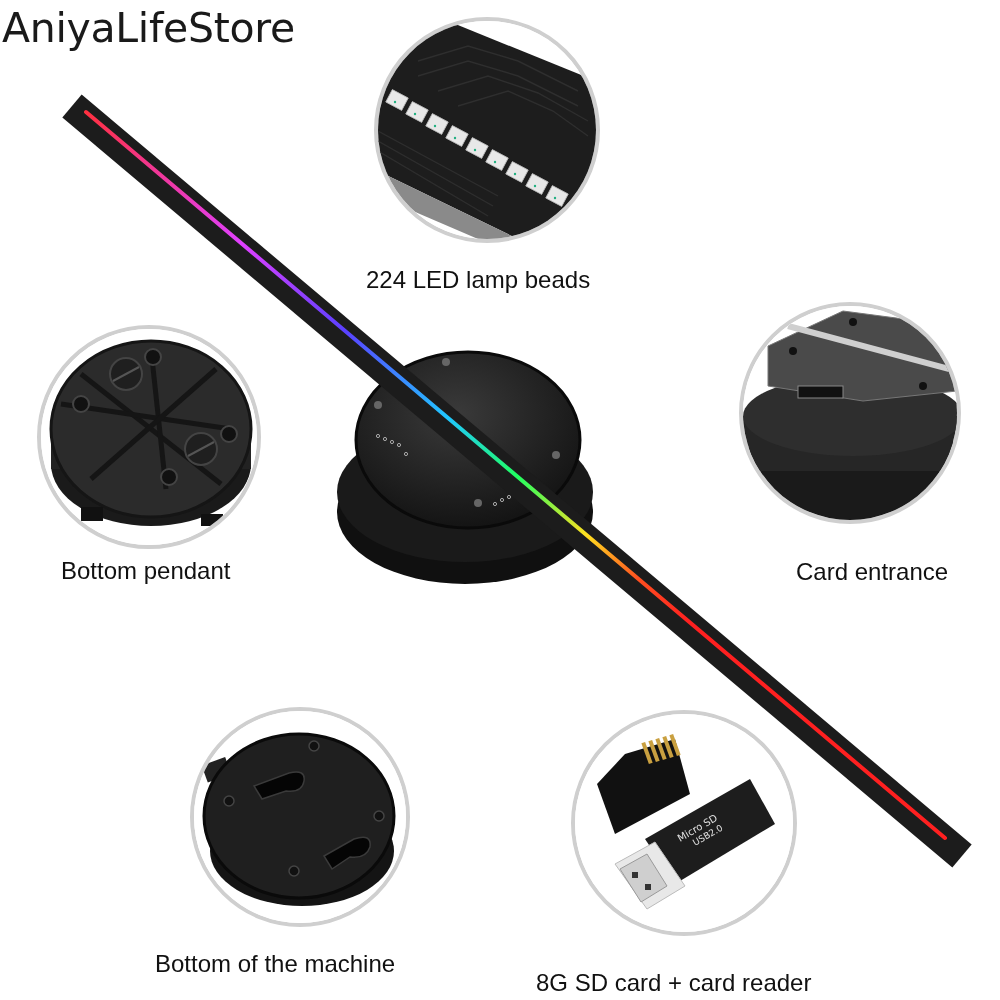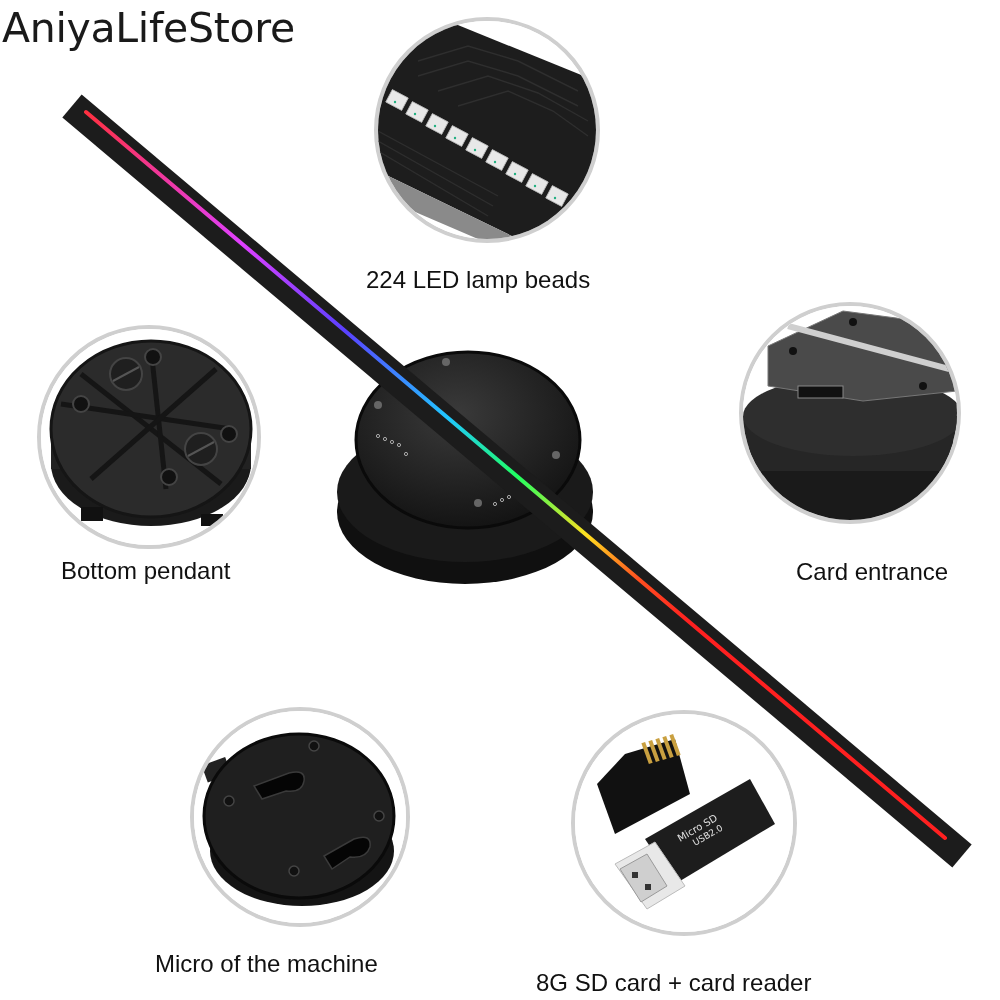--- a/index.html
+++ b/index.html
@@ -175,21 +175,21 @@
       <path d="M130 145 L160 128 Q178 122 176 136 Q172 148 156 146 L138 158 Z"></path>
     </g>
     <g fill="#111" stroke="#444" stroke-width="1.5">
       <circle cx="120" cy="35" r="5"></circle>
         <circle cx="35" cy="90" r="5"></circle>
       <circle cx="185" cy="105" r="5"></circle>
         <circle cx="100" cy="160" r="5"></circle>
     </g>
   </svg>
 </div>
-<div class="caption" style="left:155px; top:950px;">Micro of the machine</div>
+<div class="caption" style="left:155px; top:950px;">Bottom of the machine</div>
 
 <div class="bubble" style="left:571px; top:710px; width:226px; height:226px;">
   <svg width="218" height="218" viewBox="0 0 218 218">
     <rect width="218" height="218" fill="#fff"></rect>
     <g>
       <polygon points="22,70 50,40 100,25 115,80 40,120" fill="#111"></polygon>
       <g fill="#c9a040">
         <rect x="70" y="28" width="4" height="22" transform="rotate(-20 72 39)"></rect>
         <rect x="77" y="26" width="4" height="22" transform="rotate(-20 79 37)"></rect>
         <rect x="84" y="24" width="4" height="22" transform="rotate(-20 86 35)"></rect>

